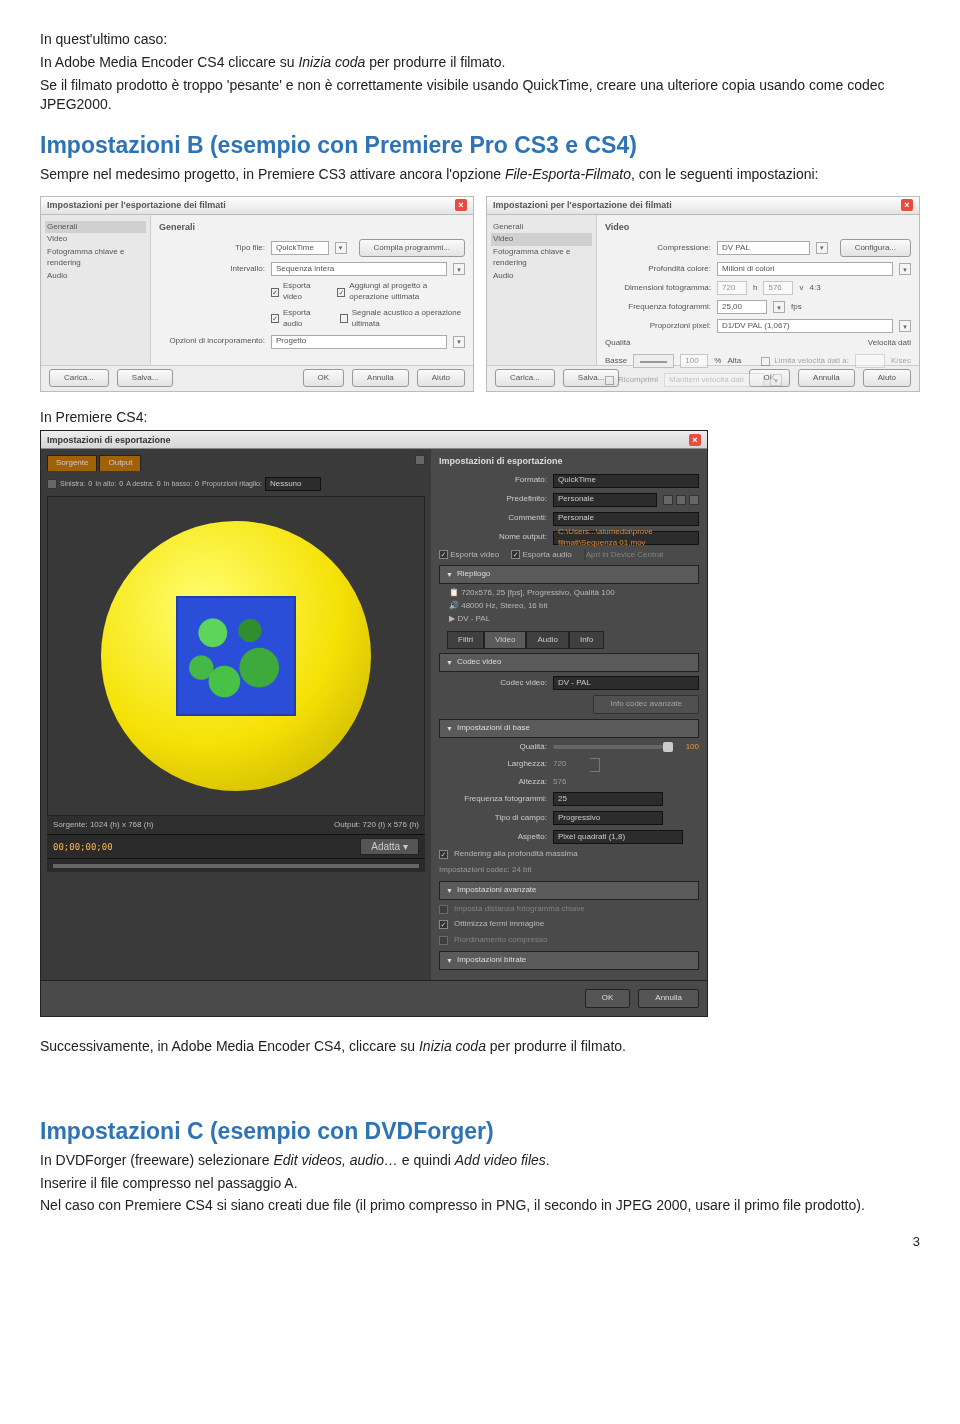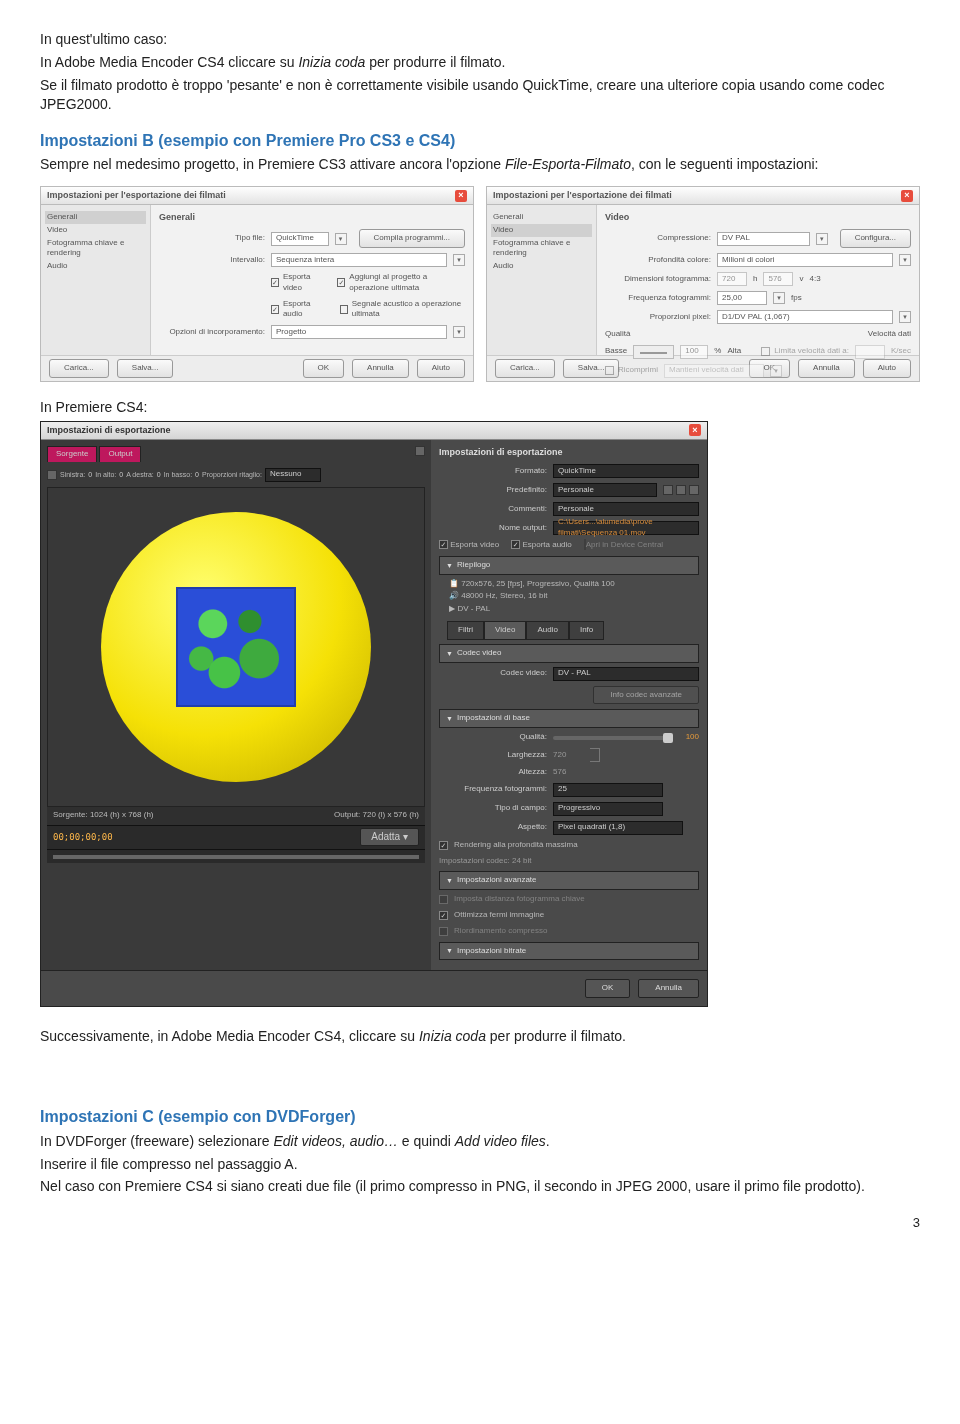--- a/index.html
+++ b/index.html
@@ -9,21 +9,21 @@
     color: #222;
     background: #fff;
     width: 960px;
     padding: 30px 40px;
     line-height: 1.35;
   }
   .para { margin-bottom: 4px; }
   .italic { font-style: italic; }
   .heading {
     color: #2E74B5;
-    font-size: 16px;
+    font-size: 23px;
     font-weight: bold;
     margin-top: 16px;
     margin-bottom: 4px;
   }
   .spacer-xl { height: 40px; }
   .two-panels { display: flex; gap: 12px; margin: 12px 0 12px 0; }
   .panel {
     width: 440px;
     background: #f2f2f2;
     border: 1px solid #bbb;
@@ -117,21 +117,21 @@
     font-weight:bold;
     font-size:9px;
     display:flex;align-items:center;padding:0 6px;
     border-bottom:1px solid #888;
   }
   .cs4-titlebar .panel-close{margin-left:auto;}
   .cs4-body { display:flex; }
   .cs4-left { width: 390px; background:#3a3a3a; position:relative; padding:6px; }
   .cs4-right { flex:1; background:#4a4a4a; padding: 6px 8px; }
   .tabs-s { display:flex; gap:2px; margin-bottom:6px; }
-  .tab-s { background:#be185d;color:#ccc;font-size:8px;padding:2px 8px;border:1px solid #222;border-bottom:none; }
+  .tab-s { background:#a16207;color:#ccc;font-size:8px;padding:2px 8px;border:1px solid #222;border-bottom:none; }
   .preview {
     height: 320px;
     background:#383838;
     position:relative;
     display:flex;align-items:center;justify-content:center;
     border:1px solid #222;
   }
   .circle {
     width: 270px;height:270px;border-radius:50%;
     background: radial-gradient(circle at 38% 32%, #ffff70, #f5e106 55%, #c2ae00 95%);

